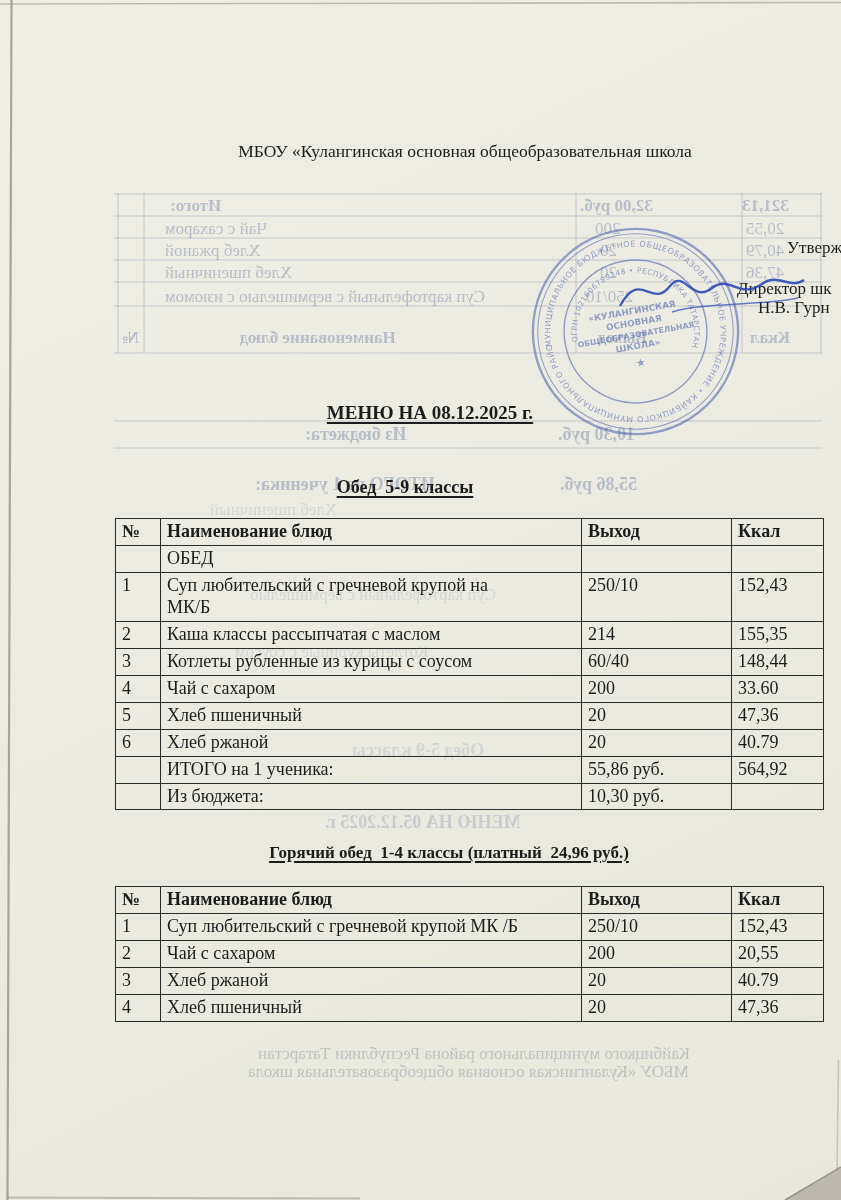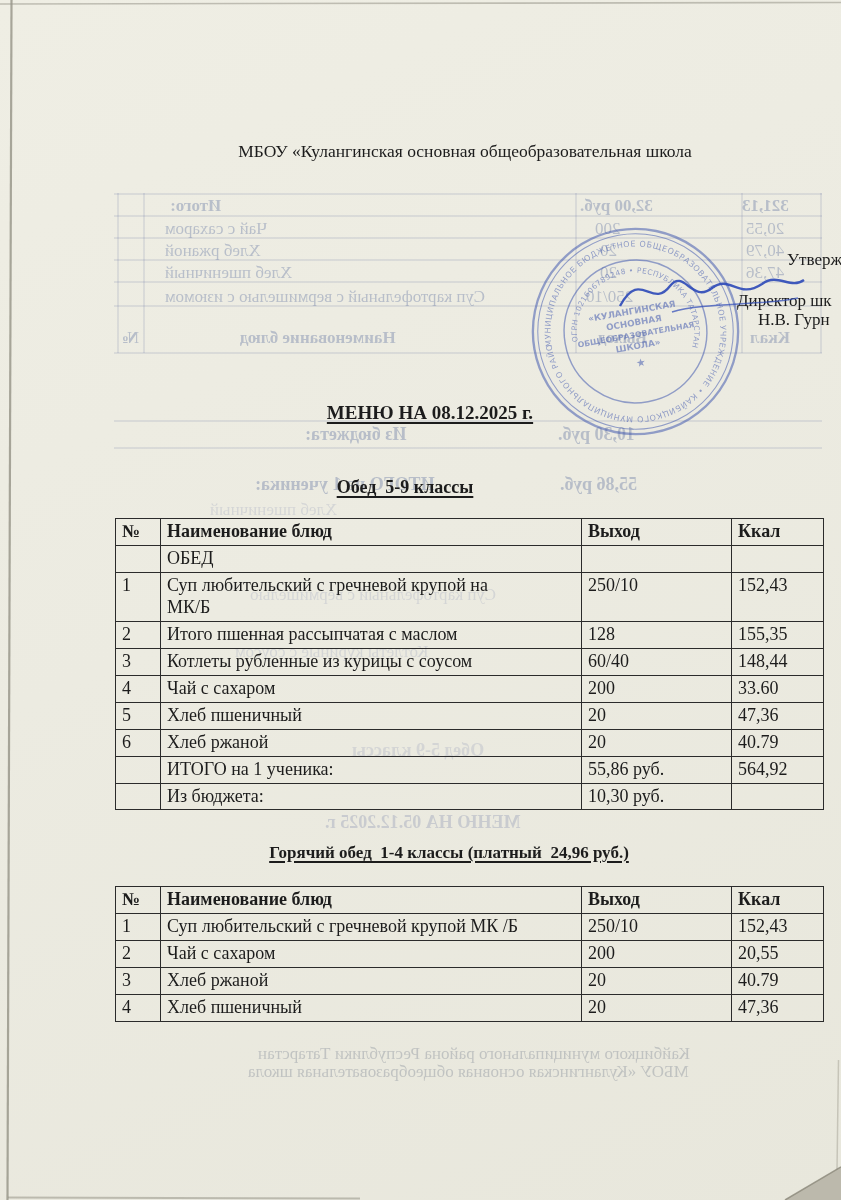--- a/index.html
+++ b/index.html
@@ -4,21 +4,21 @@
 <style>
   html,body { margin:0; padding:0; background:#d8d6cc; }
   .scan {
     position:relative; width:841px; height:1200px; overflow:hidden;
     background: linear-gradient(155deg, #efeee4 0%, #ecebe1 45%, #e8e7dc 100%);
     font-family:"Liberation Serif", serif; color:#1c1c1c;
   }
   
   .org-header { position:absolute; left:90px; top:139px; width:750px; text-align:center;
                 font-size:17.5px; line-height:1.45; }
-  .approve { position:absolute; font-size:17px; white-space:nowrap;margin-top:12px; }
+  .approve { position:absolute; font-size:17px; white-space:nowrap; }
   .menu-title { position:absolute; left:20px; top:402px; width:820px; text-align:center;
                 font-size:19px; font-weight:bold; }
   .sec-title { position:absolute; text-align:center; font-weight:bold; }
   #sec1 { left:0; top:477px; width:810px; font-size:18px; }
   #sec2 { left:95px; top:843px; width:708px; font-size:17px; }
   .u { text-decoration:underline; text-underline-offset:3px; text-decoration-thickness:1.5px; white-space:pre; }
   
   .menu-table { position:absolute; left:115px; width:708px; border-collapse:collapse;
                 font-size:18px; table-layout:fixed; background:transparent; }
   #table1 { top:518px; }
@@ -139,22 +139,22 @@
         <td>1</td>
         <td class="wrapcell">
           <div>Суп любительский с гречневой крупой на</div>
           <div>МК/Б</div>
         </td>
         <td>250/10</td>
         <td class="vmid">152,43</td>
       </tr>
       <tr>
         <td>2</td>
-        <td> Итого пшенная рассыпчатая с маслом</td>
-        <td>128</td>
+        <td> Каша классы рассыпчатая с маслом</td>
+        <td>214</td>
         <td>155,35</td>
       </tr>
       <tr>
         <td>3</td>
         <td>Котлеты рубленные из курицы с соусом</td>
         <td>60/40</td>
         <td>148,44</td>
       </tr>
       <tr>
         <td>4</td>

